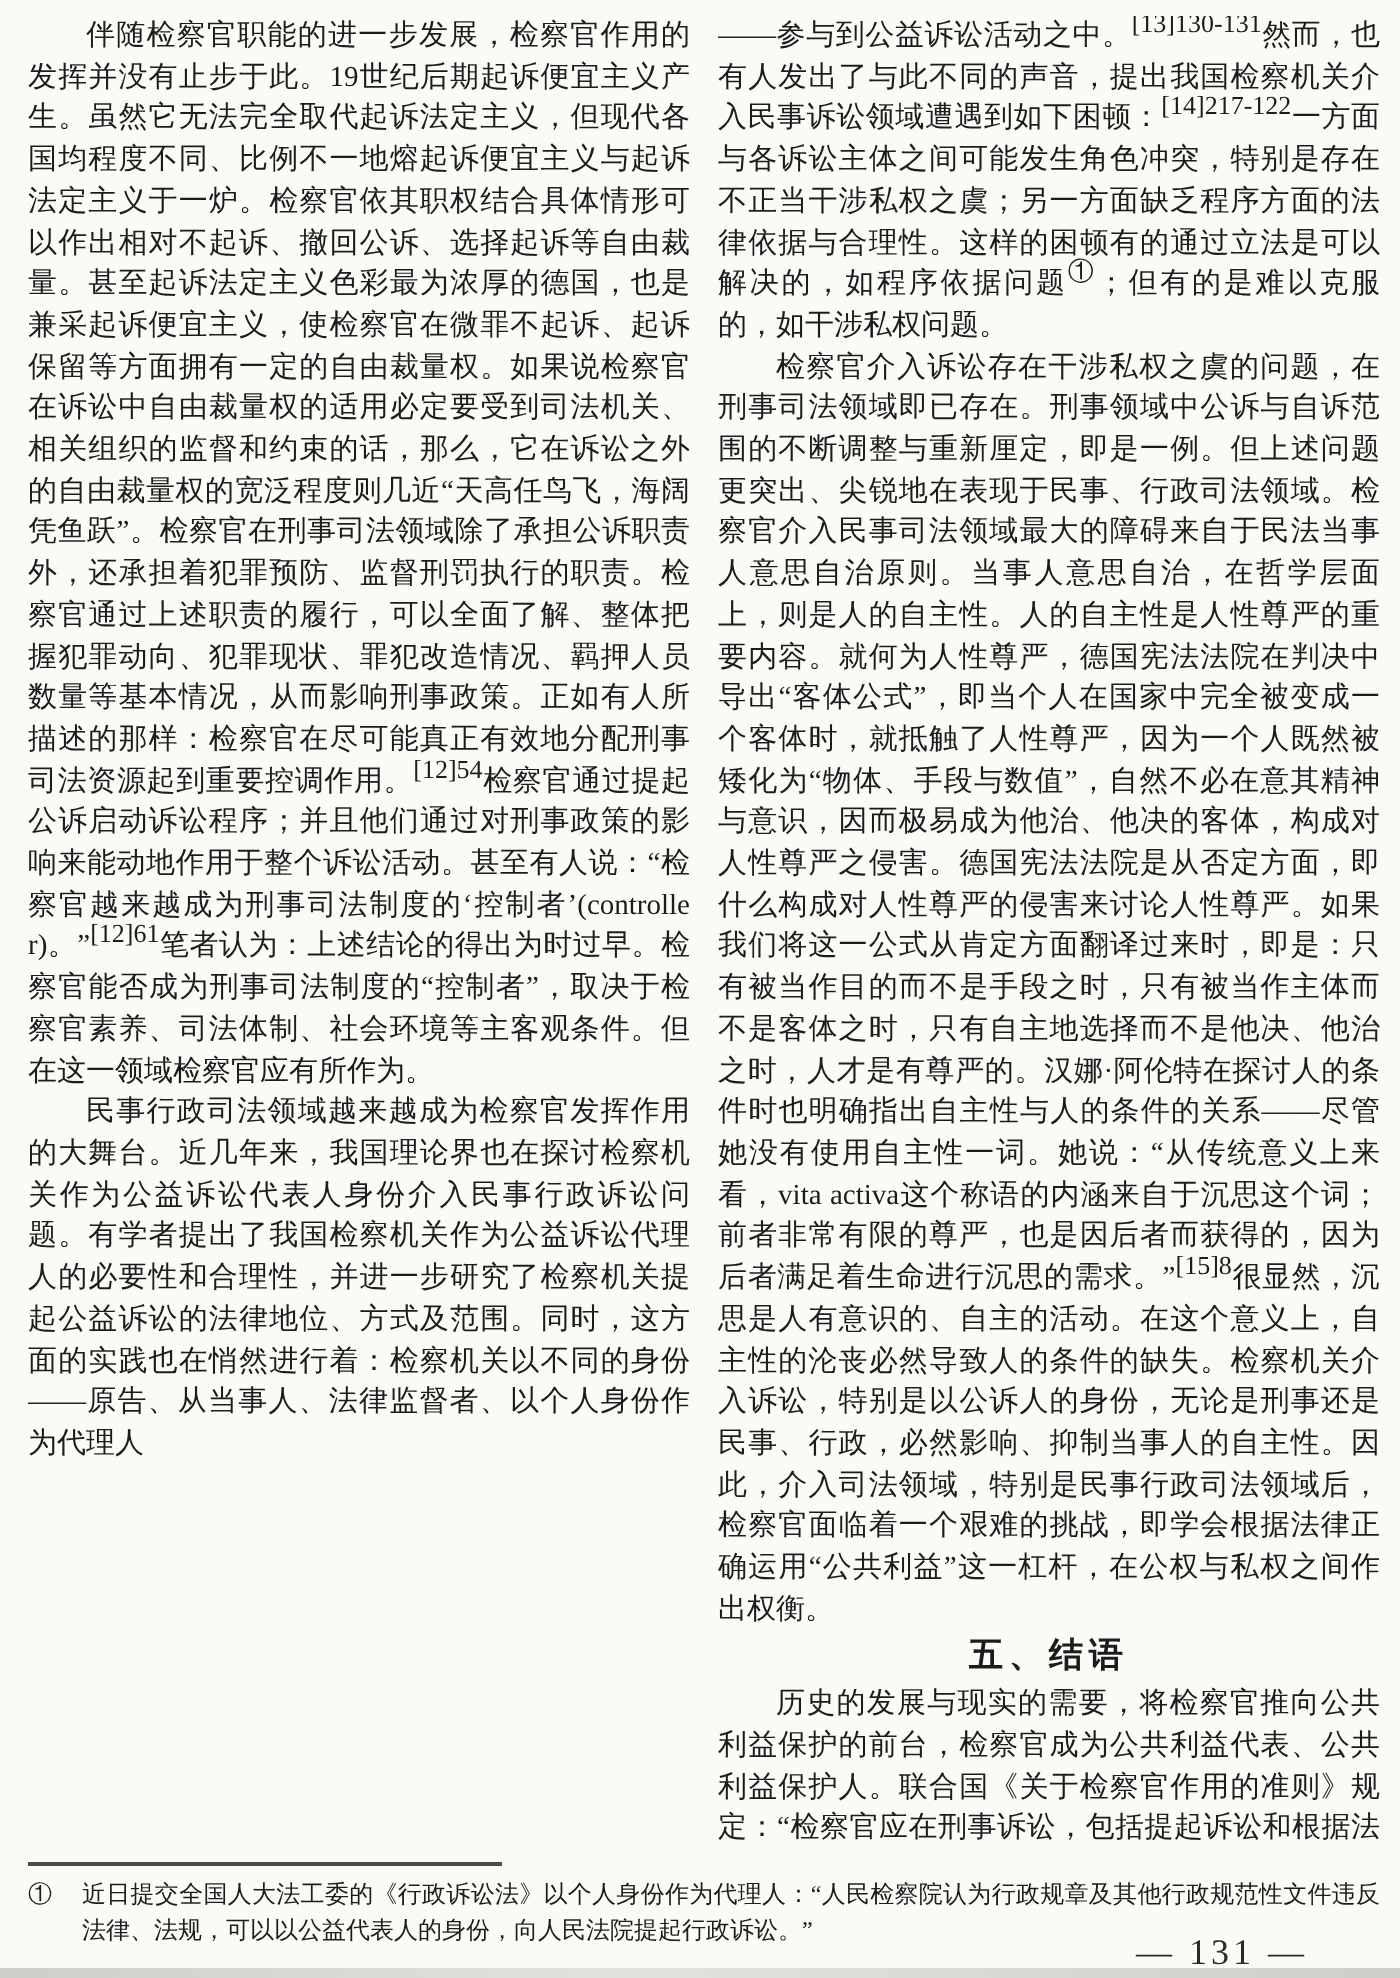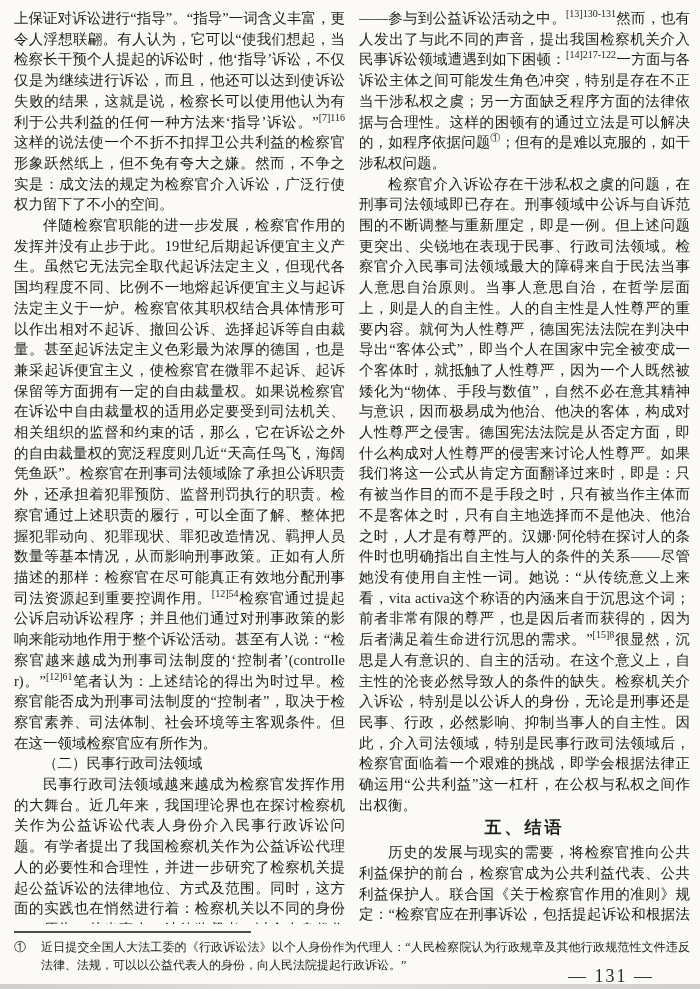--- a/index.html
+++ b/index.html
@@ -43,21 +43,21 @@
   .column p.indent { text-indent: 2em; }
   .column p.heading-center {
     text-align: center;
     font-weight: 700;
     font-size: 17px;
     letter-spacing: 3px;
     text-indent: 0;
     padding: 3px 0 3px 0;
   }
   sup.cite {
-    font-size: 10px;
+    font-size: 13px;
     line-height: 0;
     vertical-align: super;
     letter-spacing: 0;
   }
   .footnote-rule {
     position: absolute;
     left: 14px;
     top: 931px;
     width: 237px;
     height: 0;
@@ -100,23 +100,21 @@
     background: linear-gradient(to right, #cfcecb, #e3e2df 45%, #cfcecb);
   }
 </style>
 </head>
 <body>
 
 <div class="page">
 
   <div class="columns">
     <div class="column">
-        <p class="para">上保证对诉讼进行“指导”。“指导”一词含义丰富，更令人浮想联翩。有人认为，它可以“使我们想起，当检察长干预个人提起的诉讼时，他‘指导’诉讼，不仅仅是为继续进行诉讼，而且，他还可以达到使诉讼失败的结果，这就是说，检察长可以使用他认为有利于公共利益的任何一种方法来‘指导’诉讼。”<sup class="cite">[7]116</sup>这样的说法使一个不折不扣捍卫公共利益的检察官形象跃然纸上，但不免有夸大之嫌。然而，不争之实是：成文法的规定为检察官介入诉讼，广泛行使权力留下了不小的空间。</p>
         <p class="para indent">伴随检察官职能的进一步发展，检察官作用的发挥并没有止步于此。19世纪后期起诉便宜主义产生。虽然它无法完全取代起诉法定主义，但现代各国均程度不同、比例不一地熔起诉便宜主义与起诉法定主义于一炉。检察官依其职权结合具体情形可以作出相对不起诉、撤回公诉、选择起诉等自由裁量。甚至起诉法定主义色彩最为浓厚的德国，也是兼采起诉便宜主义，使检察官在微罪不起诉、起诉保留等方面拥有一定的自由裁量权。如果说检察官在诉讼中自由裁量权的适用必定要受到司法机关、相关组织的监督和约束的话，那么，它在诉讼之外的自由裁量权的宽泛程度则几近“天高任鸟飞，海阔凭鱼跃”。检察官在刑事司法领域除了承担公诉职责外，还承担着犯罪预防、监督刑罚执行的职责。检察官通过上述职责的履行，可以全面了解、整体把握犯罪动向、犯罪现状、罪犯改造情况、羁押人员数量等基本情况，从而影响刑事政策。正如有人所描述的那样：检察官在尽可能真正有效地分配刑事司法资源起到重要控调作用。<sup class="cite">[12]54</sup>检察官通过提起公诉启动诉讼程序；并且他们通过对刑事政策的影响来能动地作用于整个诉讼活动。甚至有人说：“检察官越来越成为刑事司法制度的‘控制者’(controller)。”<sup class="cite">[12]61</sup>笔者认为：上述结论的得出为时过早。检察官能否成为刑事司法制度的“控制者”，取决于检察官素养、司法体制、社会环境等主客观条件。但在这一领域检察官应有所作为。</p>
-        <p class="para indent">（二）民事行政司法领域</p>
         <p class="para indent">民事行政司法领域越来越成为检察官发挥作用的大舞台。近几年来，我国理论界也在探讨检察机关作为公益诉讼代表人身份介入民事行政诉讼问题。有学者提出了我国检察机关作为公益诉讼代理人的必要性和合理性，并进一步研究了检察机关提起公益诉讼的法律地位、方式及范围。同时，这方面的实践也在悄然进行着：检察机关以不同的身份——原告、从当事人、法律监督者、以个人身份作为代理人</p>
       </div>
     <div class="column">
         <p class="para">——参与到公益诉讼活动之中。<sup class="cite">[13]130-131</sup>然而，也有人发出了与此不同的声音，提出我国检察机关介入民事诉讼领域遭遇到如下困顿：<sup class="cite">[14]217-122</sup>一方面与各诉讼主体之间可能发生角色冲突，特别是存在不正当干涉私权之虞；另一方面缺乏程序方面的法律依据与合理性。这样的困顿有的通过立法是可以解决的，如程序依据问题<sup class="cite">①</sup>；但有的是难以克服的，如干涉私权问题。</p>
         <p class="para indent">检察官介入诉讼存在干涉私权之虞的问题，在刑事司法领域即已存在。刑事领域中公诉与自诉范围的不断调整与重新厘定，即是一例。但上述问题更突出、尖锐地在表现于民事、行政司法领域。检察官介入民事司法领域最大的障碍来自于民法当事人意思自治原则。当事人意思自治，在哲学层面上，则是人的自主性。人的自主性是人性尊严的重要内容。就何为人性尊严，德国宪法法院在判决中导出“客体公式”，即当个人在国家中完全被变成一个客体时，就抵触了人性尊严，因为一个人既然被矮化为“物体、手段与数值”，自然不必在意其精神与意识，因而极易成为他治、他决的客体，构成对人性尊严之侵害。德国宪法法院是从否定方面，即什么构成对人性尊严的侵害来讨论人性尊严。如果我们将这一公式从肯定方面翻译过来时，即是：只有被当作目的而不是手段之时，只有被当作主体而不是客体之时，只有自主地选择而不是他决、他治之时，人才是有尊严的。汉娜·阿伦特在探讨人的条件时也明确指出自主性与人的条件的关系——尽管她没有使用自主性一词。她说：“从传统意义上来看，vita activa这个称语的内涵来自于沉思这个词；前者非常有限的尊严，也是因后者而获得的，因为后者满足着生命进行沉思的需求。”<sup class="cite">[15]8</sup>很显然，沉思是人有意识的、自主的活动。在这个意义上，自主性的沦丧必然导致人的条件的缺失。检察机关介入诉讼，特别是以公诉人的身份，无论是刑事还是民事、行政，必然影响、抑制当事人的自主性。因此，介入司法领域，特别是民事行政司法领域后，检察官面临着一个艰难的挑战，即学会根据法律正确运用“公共利益”这一杠杆，在公权与私权之间作出权衡。</p>
         <p class="para heading-center">五、结语</p>
         <p class="para indent">历史的发展与现实的需要，将检察官推向公共利益保护的前台，检察官成为公共利益代表、公共利益保护人。联合国《关于检察官作用的准则》规定：“检察官应在刑事诉讼，包括提起诉讼和根据法律授权或当地惯例，在调查犯罪、监督调查的合法性，监督法院判决的执行和作为公众利益的代表行使其他</p>
       </div>
   </div>
 

